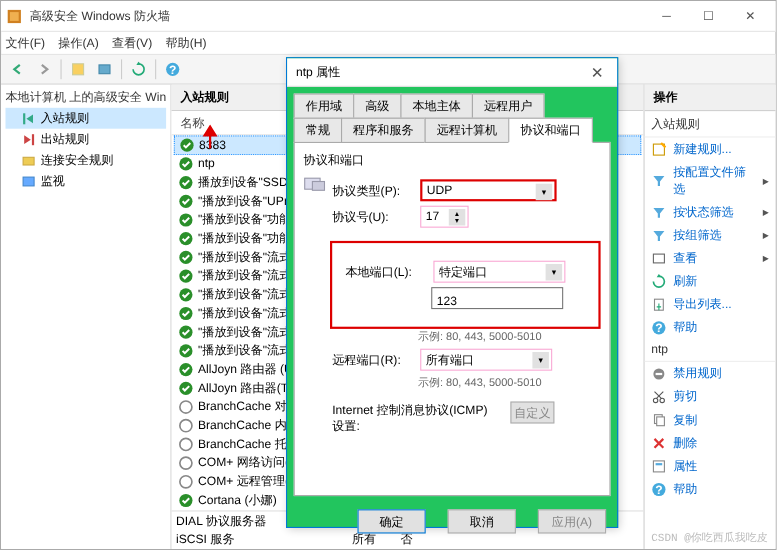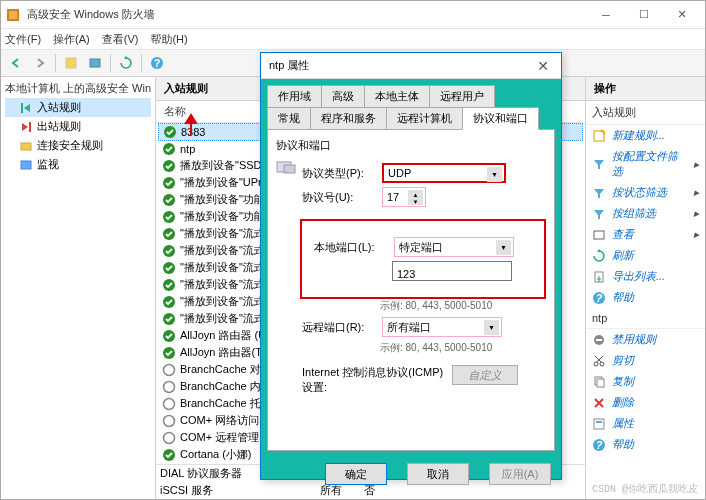--- a/index.html
+++ b/index.html
@@ -33,46 +33,46 @@
 .rule-ico { width: 14px; height: 14px; flex-shrink: 0; }
 .rule-svc { flex: 1; overflow: hidden; text-overflow: ellipsis; }
 
 .bottom-grid { border-top: 1px solid #e0e0e0; }
 .bg-row { display: flex; padding: 1px 4px; }
 .bg-cell { overflow: hidden; white-space: nowrap; }
 
 .actions-panel { width: 120px; background: #fff; border-left: 1px solid #d0d0d0; display: flex; flex-direction: column; }
 .actions-header { background: #f0f0f0; padding: 4px 8px; font-weight: bold; border-bottom: 1px solid #d0d0d0; }
 .act-group-title { padding: 4px 6px; color: #333; border-bottom: 1px solid #eee; }
-.act-item { display: flex; align-items: center; padding: 3px 6px; gap: 6px; color: #0066cc; font-style: italic; }
+.act-item { display: flex; align-items: center; padding: 3px 6px; gap: 6px; color: #0066cc; }
 .act-ico { width: 14px; height: 14px; flex-shrink: 0; }
 
 
-.dialog { position: absolute; top: 52px; left: 260px; width: 302px; height: 428px; background: #14b8a6; border: 1px solid #0078d7; box-shadow: 2px 2px 8px rgba(0,0,0,0.2); }
+.dialog { position: absolute; top: 52px; left: 260px; width: 302px; height: 428px; background: #22c55e; border: 1px solid #0078d7; box-shadow: 2px 2px 8px rgba(0,0,0,0.2); }
 .dlg-title { height: 26px; background: #fff; border-bottom: 1px solid #ddd; display: flex; align-items: center; padding: 0 8px; }
 .dlg-title .t { flex: 1; }
 .dlg-x { width: 20px; text-align: center; color: #555; font-size: 14px; }
 .tabs { display: flex; flex-wrap: wrap; padding: 6px 6px 0; }
 .tab { padding: 3px 10px; border: 1px solid #aaa; background: #e8e8e8; margin-right: -1px; margin-bottom: -1px; }
 .tab.active { background: #fff; border-bottom-color: #fff; }
 .tab-row2 { display: flex; }
 .dlg-body { margin: 0 6px 6px; background: #fff; border: 1px solid #aaa; padding: 8px; height: 322px; }
 .grp-label { margin-bottom: 6px; }
 .form-row { display: flex; align-items: center; margin: 4px 0 4px 24px; gap: 6px; }
 .form-label { width: 74px; }
 .dd { border: 1px solid #f9a8d4; background: #fff; height: 20px; display: flex; align-items: center; padding: 0 4px; position: relative; }
 .dd-arrow { position: absolute; right: 2px; top: 2px; width: 15px; height: 15px; background: #e1e1e1; display: flex; align-items: center; justify-content: center; font-size: 8px; }
 .hint { margin-left: 104px; color: #666; font-size: 10px; }
 .redbox { border: 2px solid #d00; }
 .port-input { border: 1px solid #767676; background: #fff; height: 20px; padding: 0 4px; display: flex; align-items: flex-end; }
 .dlg-buttons { display: flex; justify-content: flex-end; gap: 20px; padding: 6px 10px; }
 .btn { min-width: 62px; height: 22px; border: 1px solid #adadad; background: #e1e1e1; display: flex; align-items: center; justify-content: center; }
 .btn.primary { border-color: #0078d7; }
 .btn.disabled { color: #888; }
-.cust-btn { border: 1px solid #adadad; background: #e1e1e1; width: 66px; height: 20px; display: flex; align-items: center; justify-content: center; margin-left: 0; color: #888; font-style: italic; }
+.cust-btn { border: 1px solid #adadad; background: #e1e1e1; width: 40px; height: 20px; display: flex; align-items: center; justify-content: center; margin-left: 12px; color: #888; }
 
 .red-arrow { position: absolute; }
 
 .watermark { position: absolute; bottom: 4px; right: 8px; font-size: 10px; color: #bbb; font-family: Liberation Mono, monospace; }
 
 svg { display: block; }
 </style>
 </head>
 <body>
 

